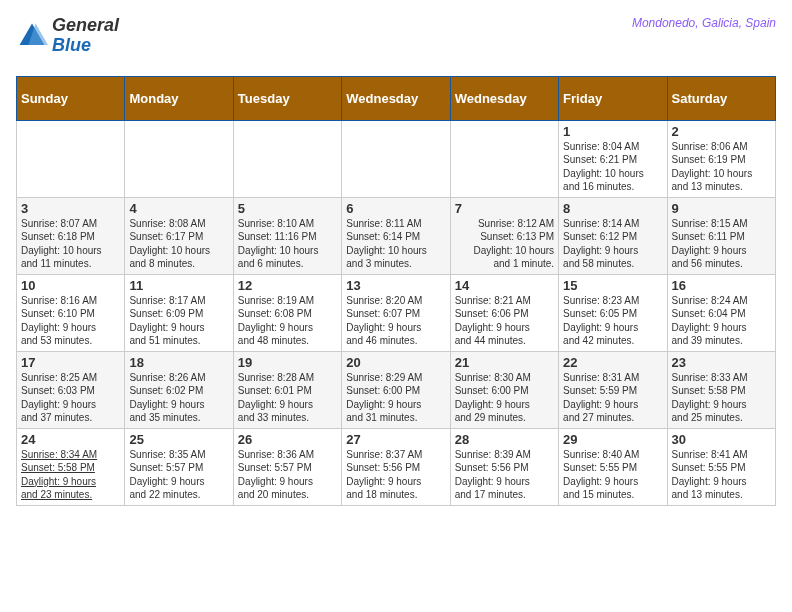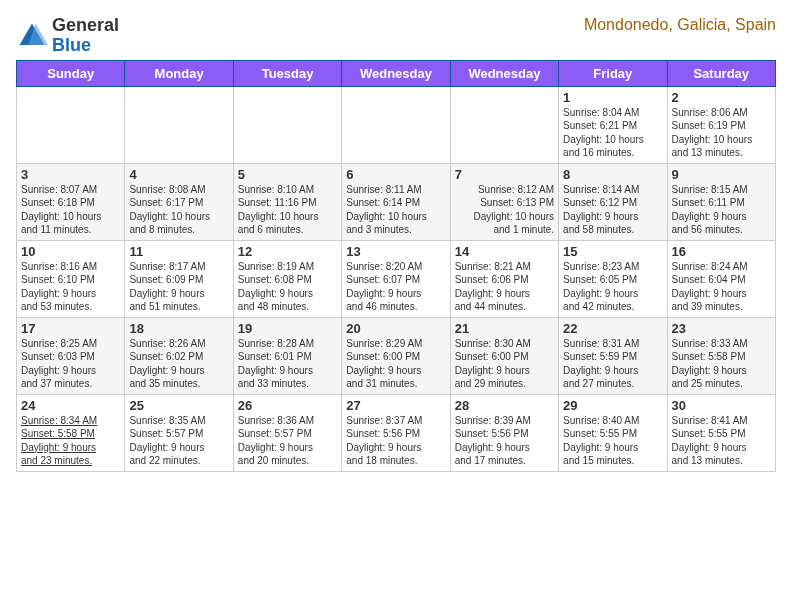--- a/index.html
+++ b/index.html
@@ -7,21 +7,22 @@
       font-family: Arial, sans-serif;
       background: #fff;
       width: 792px;
       min-height: 612px;
       padding: 16px;
     }
     .header {
       display: flex;
       justify-content: space-between;
       align-items: flex-start;
-      margin-bottom: 4px;
+      margin-bottom: 20px;
+      font-style: italic;
     }
     .logo {
       display: flex;
       align-items: center;
       gap: 4px;
     }
     .logo-text {
       display: flex;
       flex-direction: column;
       line-height: 1.1;
@@ -42,35 +43,35 @@
     }
     .title-block {
       text-align: right;
     }
     .month-title {
       font-size: 36px;
       font-weight: bold;
       color: #333;
     }
     .location {
-      font-size: 16px;
-      color: #a16207;
+      font-size: 12px;
+      color: #8b5cf6;
     }
     .calendar {
       width: 100%;
       border-collapse: collapse;
       border: 1px solid #ccc;
     }
     .calendar th {
-      background: #8b5cf6;
+      background: #a16207;
       color: #fff;
       font-size: 13px;
       font-weight: bold;
-      padding: 5px 4px;
-      text-align: center;
+      padding: 14px 4px;
+      text-align: left;
       border: 1px solid #1556a0;
     }
     .calendar td {
       vertical-align: top;
       border: 1px solid #ccc;
       padding: 3px 4px;
       width: 14.28%;
       min-height: 80px;
       font-size: 10.5px;
       color: #333;

